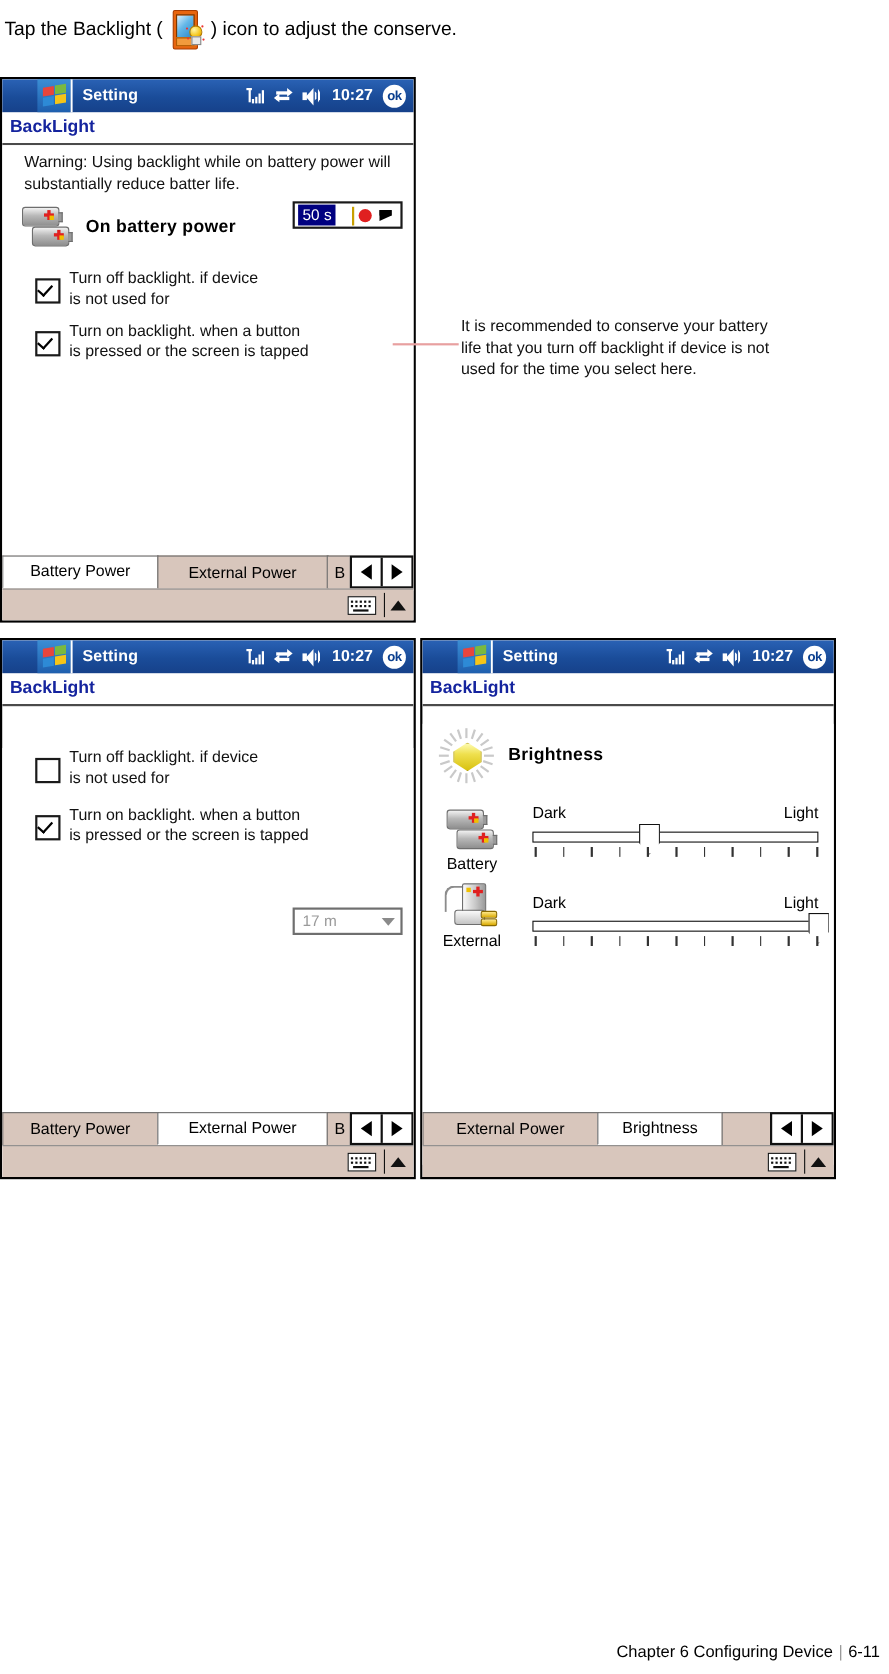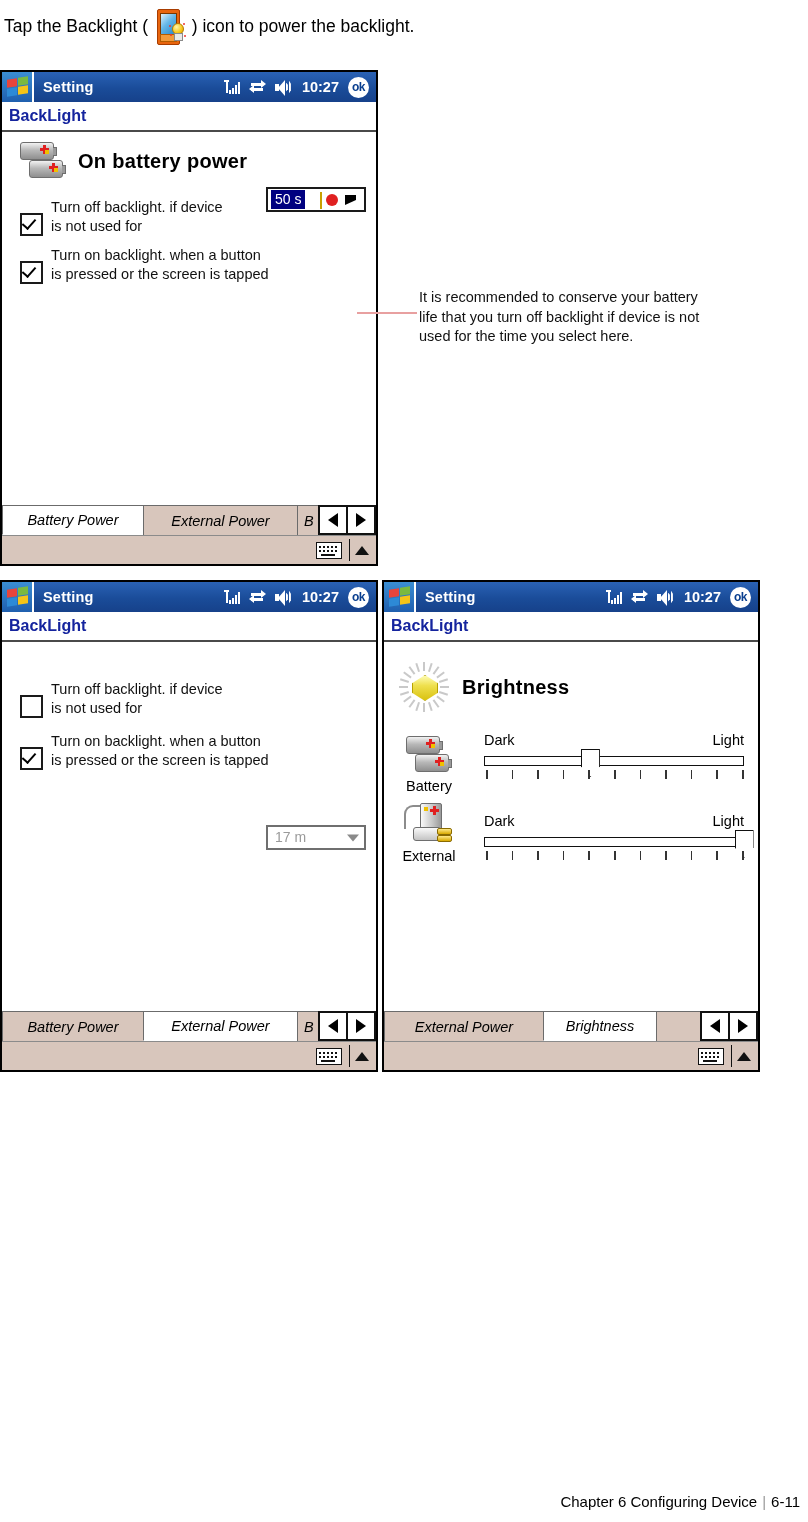--- a/index.html
+++ b/index.html
@@ -57,20 +57,21 @@
     box-sizing: border-box;
     overflow: hidden;
   }
   .titlebar {
     height: 30px;
     background: #1d4f9c;
     background: linear-gradient(to bottom,#2a62b5 0%,#1a4c99 55%,#16418a 100%);
     display: flex;
     align-items: center;
     position: relative;
+    padding-left: 32px;
   }
   .winlogo {
     width: 30px; height: 30px;
     background: linear-gradient(to bottom,#3b8ed4,#1f5fae);
     position: relative; flex: none;
   }
   .winlogo i { position:absolute; display:block; width:10px; height:8px; transform:skewY(-9deg); }
   .winlogo i.a { left:5px;  top:7px;  background:#e8453c; }
   .winlogo i.b { left:16px; top:5px;  background:#7ab93f; }
   .winlogo i.c { left:5px;  top:16px; background:#2d8ad6; }
@@ -117,21 +118,21 @@
     height:28px; display:flex; align-items:center; padding-left:7px;
     color:#15249e; font-weight:bold; font-size:16px; background:#fff;
     border-bottom:2px solid #4a4a4a;
   }
 
   .body-area { background:#fff; position:relative; }
 
   .warn { font-size:14.5px; line-height:20px; padding:6px 8px 0 20px; color:#111; }
 
   .pwr-row { display:flex; align-items:center; gap:12px; padding:4px 0 0 18px; }
-  .pwr-label { font-weight:bold; font-size:20px; letter-spacing:.3px; }
+  .pwr-label { font-weight:bold; font-size:16px; letter-spacing:.3px; }
 
   
   .batt2 { position:relative; width:46px; height:42px; flex:none; }
   .cell { position:absolute; width:32px; height:16px; border-radius:3px;
      background:linear-gradient(to bottom,#f2f2f2,#b8b8b8 45%,#8f8f8f);
      border:1px solid #6e6e6e; }
   .cell:after { content:""; position:absolute; right:-4px; top:4px; width:3px; height:7px;
      background:#9a9a9a; border:1px solid #6e6e6e; border-left:none; }
   .cell .plus { position:absolute; right:4px; top:2px; width:9px; height:9px; }
   .cell .plus b { position:absolute; background:#e02020; }
@@ -163,21 +164,21 @@
   
   .sun { position:relative; width:52px; height:50px; flex:none; }
   .sun .core { position:absolute; left:14px; top:13px; width:24px; height:24px;
      background:linear-gradient(to bottom,#fdfbb0 0%,#efe04e 40%,#d9c211 100%);
      border:1px solid #b7a200;
      clip-path: polygon(50% 0,100% 32%,100% 68%,50% 100%,0 68%,0 32%); }
   .sun .ray { position:absolute; left:25px; top:0px; width:2px; height:9px;
      background:#c9c9c9; transform-origin:1px 25px; }
 
   
-  .cbrow { display:flex; align-items:flex-end; gap:8px; padding-left:18px; margin-top:4px; }
+  .cbrow { display:flex; align-items:center; gap:8px; padding-left:30px; margin-top:4px; }
   .cbox { width:19px; height:19px; border:2px solid #1a1a1a; background:#fff; flex:none;
      position:relative; margin-top:2px; }
   .cbox.checked:after {
      content:""; position:absolute; left:3px; top:1px; width:6px; height:11px;
      border:solid #000; border-width:0 2.6px 2.6px 0; transform:rotate(42deg);
   }
   .cblabel { font-size:14.5px; line-height:19px; color:#111; }
 
   
   .ddwrap { position:absolute; }
@@ -206,21 +207,21 @@
   .sl-track { position:relative; height:8px; border:1px solid #111; background:#fff; }
   .sl-ticks { position:relative; height:11px; margin-top:4px; }
   .sl-ticks i { position:absolute; top:0; width:1.5px; height:9px; background:#333; }
   .sl-thumb { position:absolute; width:17px; height:26px; background:#fff;
      border:1.5px solid #111; top:-8px;
      clip-path: polygon(0 0,100% 0,100% 62%,50% 100%,0 62%); }
   .sl-rowlabel { font-size:14.5px; text-align:center; }
 
   
   .tabbar { position:absolute; left:0; right:0; display:flex; align-items:stretch;
-     height:30px; background:#d8c6bc;font-style:italic; }
+     height:30px; background:#d8c6bc; }
   .tab { border:1.5px solid #6b6b6b; border-bottom:none; background:#d8c6bc;
      display:flex; align-items:center; justify-content:center;
      font-size:14.5px; box-sizing:border-box; margin-right:-1.5px; }
   .tab.active { background:#fff; border-bottom:1.5px solid #fff; }
   .tab.clipped { overflow:hidden; }
   .spin { display:flex; border:2px solid #111; background:#fff; box-sizing:border-box; }
   .spin div { width:26px; display:flex; align-items:center; justify-content:center; }
   .spin .bar { width:2px; background:#111; }
   .tri-l { width:0;height:0;border-top:7px solid transparent;border-bottom:7px solid transparent;border-right:10px solid #000; }
   .tri-r { width:0;height:0;border-top:7px solid transparent;border-bottom:7px solid transparent;border-left:10px solid #000; }
@@ -253,21 +254,21 @@
         <span class="btm"></span>
       </span>
      <span class="bulb-icon">
         <span class="glob"></span>
         <span class="base"></span>
         <span class="ray" style="left:0px;top:3px"></span>
         <span class="ray" style="left:1px;top:12px"></span>
         <span class="ray" style="left:14px;top:1px"></span>
         <span class="ray" style="left:15px;top:13px"></span>
      </span>
-  </span><span> ) icon to power the backlight.</span>
+  </span><span> ) icon to adjust the conserve.</span>
 </div>
 
 <div class="ppc" id="s1" style="left:0px; top:70px; width:378px; height:496px;">
 
   <div class="titlebar">
     <div class="winlogo">
         <i class="a"></i>
         <i class="b"></i>
         <i class="c"></i>
         <i class="d"></i>
@@ -297,20 +298,21 @@
           <span class="w2"></span>
       </div>
       <div class="clock">10:27</div>
       <div class="okbtn">ok</div>
     </div>
   </div>
 
   <div class="pagehdr">BackLight</div>
 
   <div class="body-area" style="height:405px; position:relative;">
+    <div class="warn" style="width:340px;">Warning: Using backlight while on battery power will substantially reduce batter life.</div>
 
     <div class="pwr-row" style="margin-top:4px;">
       <div class="batt2">
         <div class="cell c1">
             <span class="plus">
               <b class="h"></b>
               <b class="v"></b>
               <i></i>
             </span>
           </div>

